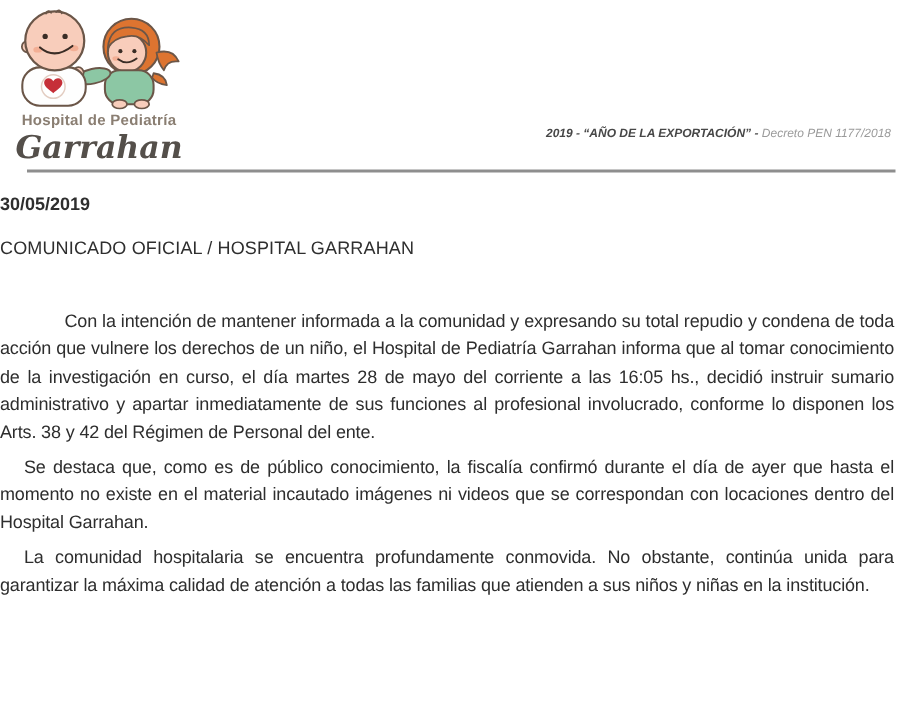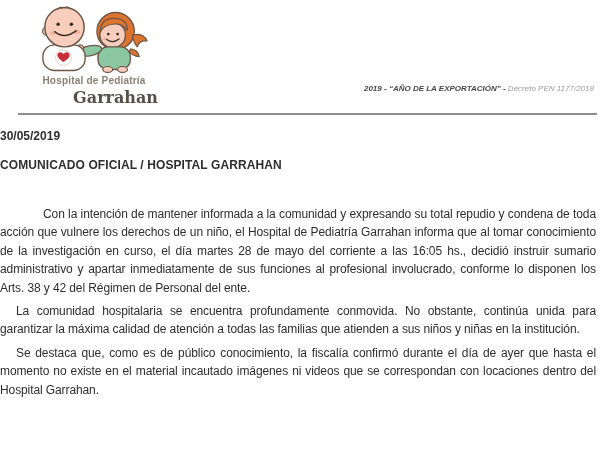--- a/index.html
+++ b/index.html
@@ -11,33 +11,33 @@
   }
   .page {
     position:relative;
     width:610px; height:471px;
     background:#ffffff;
     overflow:hidden;
   }
 
   
   .logo {
-    position:absolute; left:30px; top:5px; width:128px;
+    position:absolute; left:2px; top:5px; width:128px;
     text-align:center;
   }
   .logo svg { display:block; margin:0 auto; }
   .logo-tagline {
     font-size:10px; font-weight:bold; color:#8a7e72;
     letter-spacing:0.2px; line-height:12px; margin-top:2px;
     white-space:nowrap;
   }
   .logo-brand {
     font-family:"DejaVu Serif", serif;
-    font-weight:bold;
-    font-size:16px; line-height:22px; color:#544f4a;text-align:right;
+    font-style:italic; font-weight:bold;
+    font-size:21px; line-height:22px; color:#544f4a;
   }
 
   .motto {
     position:absolute; top:84px; right:16px;
     font-size:8px; font-style:italic; white-space:nowrap;
   }
   .motto-bold { font-weight:bold; color:#474747;text-align:center; }
   .motto-light { color:#9a9a9a;font-style:italic; }
 
   .rule {
@@ -48,21 +48,21 @@
   
   .content {
     position:absolute; top:129px; left:0; right:14px;
     color:#2e2e2e;
   }
   .date {
     font-size:12px; font-weight:bold; line-height:14px;
     margin:0 0 15px 0;
   }
   .doc-title {
-    font-size:12px; font-weight:bold; line-height:14px;
+    font-size:12px; font-weight:normal; line-height:14px;
     margin:0 0 33px 0; letter-spacing:0.1px;
   }
   .para {
     font-size:12px; line-height:18.4px;
     text-align:justify; letter-spacing:-0.1px;
     margin:0 0 5px 0;
   }
   .para-first { text-indent:43px; }
   .para-rest  { text-indent:16px; }
   .para-bold  { font-weight:bold; }
@@ -121,17 +121,17 @@
     <span class="motto-light">Decreto PEN 1177/2018</span>
   </div>
 
   <div class="rule"></div>
 
   <div class="content">
     <p class="date">30/05/2019</p>
     <p class="doc-title">COMUNICADO OFICIAL / HOSPITAL GARRAHAN</p>
 
     <p class="para para-first">Con la intención de mantener informada a la comunidad y expresando su total repudio y condena de toda acción que vulnere los derechos de un niño, el Hospital de Pediatría Garrahan informa que al tomar conocimiento de la investigación en curso, el día martes 28 de mayo del corriente a las 16:05 hs., decidió instruir sumario administrativo y apartar inmediatamente de sus funciones al profesional involucrado, conforme lo disponen los Arts. 38 y 42 del Régimen de Personal del ente.</p>
+    <p class="para para-rest">Se destaca que, como es de público conocimiento, la fiscalía confirmó durante el día de ayer que hasta el momento no existe en el material incautado imágenes ni videos que se correspondan con locaciones dentro del Hospital Garrahan.</p>
     <p class="para para-rest">La comunidad hospitalaria se encuentra profundamente conmovida. No obstante, continúa unida para garantizar la máxima calidad de atención a todas las familias que atienden a sus niños y niñas en la institución.</p>
-    <p class="para para-rest">Se destaca que, como es de público conocimiento, la fiscalía confirmó durante el día de ayer que hasta el momento no existe en el material incautado imágenes ni videos que se correspondan con locaciones dentro del Hospital Garrahan.</p>
   </div>
 
 </div>
 
 </body></html>

